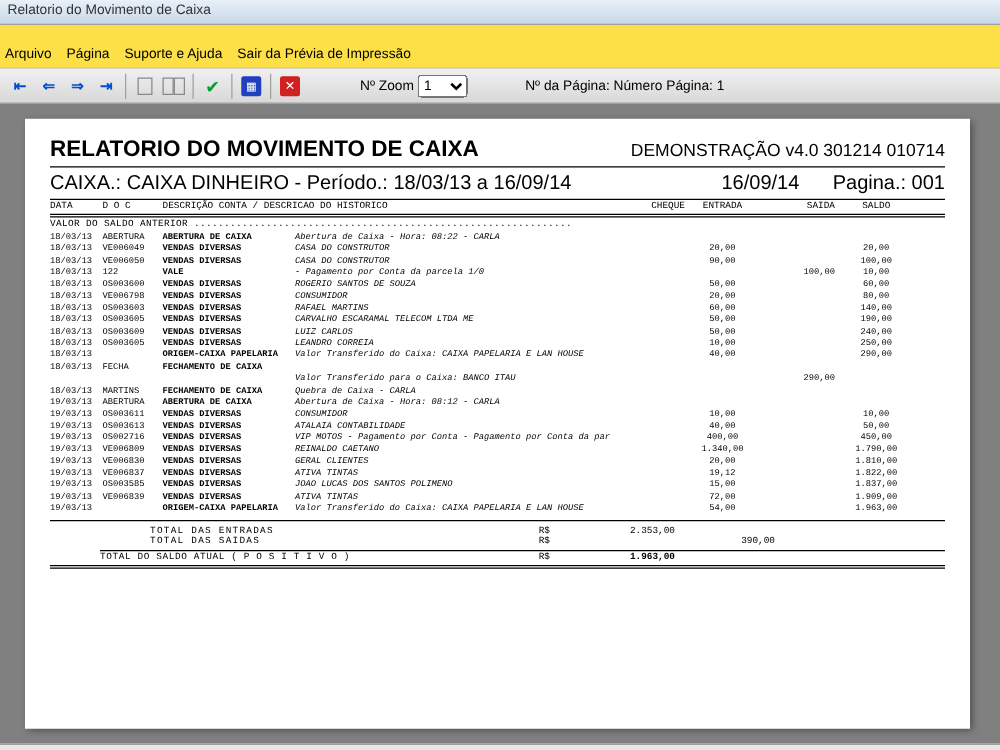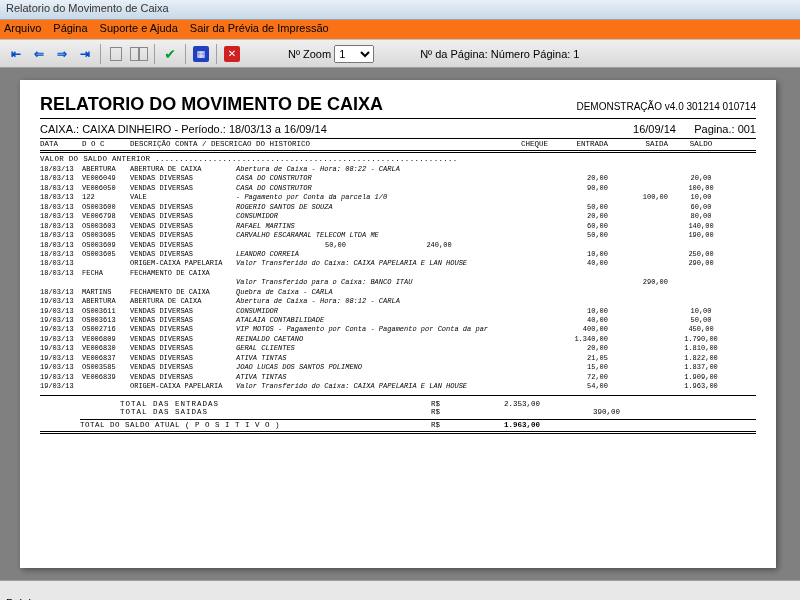--- a/index.html
+++ b/index.html
@@ -1,42 +1,42 @@
 <!DOCTYPE html>
 <html><head>
 <meta charset="utf-8">
 <style>
 * { margin: 0; padding: 0; box-sizing: border-box; }
 body { font-family: Tahoma, Arial, sans-serif; font-size: 11px; background: #d4d0c8; overflow: hidden; width: 800px; height: 600px; }
 .titlebar { background: linear-gradient(to bottom, #e8f0f8, #c8d8e8); height: 20px; padding: 2px 6px; font-size: 11px; color: #333; border-bottom: 1px solid #a0a0a0; }
-.menubar { background: #f97316; height: 20px; padding: 2px 4px; font-size: 11px; border-bottom: 1px solid #c0c0c0; display: flex; gap: 12px; }
+.menubar { background: #fde047; height: 20px; padding: 17px 4px; font-size: 11px; border-bottom: 1px solid #c0c0c0; display: flex; gap: 12px; }
 .menubar span { cursor: pointer; }
 .toolbar { background: linear-gradient(to bottom, #f0f0f0, #d8d8d8); height: 28px; padding: 2px 6px; border-bottom: 1px solid #a0a0a0; display: flex; align-items: center; gap: 3px; font-size: 11px; }
 .tbtn { width: 20px; height: 20px; display: inline-flex; align-items: center; justify-content: center; border: 1px solid transparent; cursor: pointer; border-radius: 2px; }
 .arrow-blue { color: #0050d0; font-size: 12px; font-weight: bold; }
 .sep { width: 1px; height: 20px; background: #a0a0a0; margin: 0 2px; }
 .page-icon { color: #888; border: 1px solid #888; width: 12px; height: 14px; font-size: 8px; display: inline-block; }
 .zoom-select { font-size: 11px; height: 18px; width: 40px; }
 .content-area { background: #808080; height: 512px; padding: 12px 20px; overflow: auto; }
 .paper { background: #fff; width: 756px; height: 488px; padding: 14px 20px; box-shadow: 2px 2px 6px rgba(0,0,0,0.4); font-family: 'Courier New', monospace; font-size: 8px; color: #000; position: relative; }
 .statusbar { background: #e8e8e8; height: 20px; padding: 16px 6px; font-size: 11px; border-top: 1px solid #a0a0a0; }
 .rpt-title { font-family: Arial, sans-serif; font-size: 18px; font-weight: bold; }
 .rpt-header-row { display: flex; justify-content: space-between; align-items: baseline; }
-.rpt-demo { font-family: Arial, sans-serif; font-size: 10px; text-align: center; }
-.rpt-sub { font-family: Arial, sans-serif; font-size: 11px; margin-top: 4px; display: flex; justify-content: space-between; }
+.rpt-demo { font-family: Arial, sans-serif; font-size: 14px; text-align: center; }
+.rpt-sub { font-family: Arial, sans-serif; font-size: 16px; margin-top: 4px; display: flex; justify-content: space-between; }
 .thin-line { border-top: 1px solid #000; margin: 3px 0 1px; }
 .dbl-line { border-top: 3px double #000; margin: 2px 0; }
 .col-head { display: flex; font-size: 7.5px; font-weight: normal; gap: 0; }
 .row { display: flex; font-size: 7px; line-height: 1.35; white-space: nowrap; }
 .c-date { width: 42px; }
 .c-doc { width: 48px; }
-.c-desc1 { width: 106px; }
+.c-desc1 { width: 106px; font-weight: bold; }
 .c-desc2 { width: 262px; font-style: italic; }
 .c-cheque { width: 50px; text-align: right; }
-.c-entrada { width: 60px; text-align: right; }
+.c-entrada { width: 60px; text-align: center; }
 .c-saida { width: 60px; text-align: right; }
 .c-saldo { width: 66px; text-align: center; }
 .saldo-ant { font-size: 7.5px; margin: 2px 0; letter-spacing: 0.3px; }
 .totals { margin-top: 4px; font-size: 7.5px; }
 .totals .trow { display: flex; }
 .t-label { width: 280px; padding-left: 80px; letter-spacing: 1px; }
 .t-cur { width: 120px; text-align: right; }
 .t-val { width: 100px; text-align: right; }
 .t-val2 { width: 80px; text-align: right; }
 .red-x { background: #d02020; color: #fff; width: 16px; height: 16px; font-size: 10px; border-radius: 2px; display: flex; align-items: center; justify-content: center; }
@@ -192,20 +192,21 @@
           <span class="c-desc2">CARVALHO ESCARAMAL TELECOM LTDA ME</span>
           <span class="c-cheque"></span>
           <span class="c-entrada">50,00</span>
           <span class="c-saida"></span>
           <span class="c-saldo">190,00</span>
         </div>
         <div class="row">
           <span class="c-date">18/03/13</span>
           <span class="c-doc">OS003609</span>
           <span class="c-desc1">VENDAS DIVERSAS</span>
+          <span class="c-desc2">LUIZ CARLOS</span>
           <span class="c-cheque"></span>
           <span class="c-entrada">50,00</span>
           <span class="c-saida"></span>
           <span class="c-saldo">240,00</span>
         </div>
         <div class="row">
           <span class="c-date">18/03/13</span>
           <span class="c-doc">OS003605</span>
           <span class="c-desc1">VENDAS DIVERSAS</span>
           <span class="c-desc2">LEANDRO CORREIA</span>
@@ -312,21 +313,21 @@
           <span class="c-entrada">20,00</span>
           <span class="c-saida"></span>
           <span class="c-saldo">1.810,00</span>
         </div>
         <div class="row">
           <span class="c-date">19/03/13</span>
           <span class="c-doc">VE006837</span>
           <span class="c-desc1">VENDAS DIVERSAS</span>
           <span class="c-desc2">ATIVA TINTAS</span>
           <span class="c-cheque"></span>
-          <span class="c-entrada">21,05</span>
+          <span class="c-entrada">19,12</span>
           <span class="c-saida"></span>
           <span class="c-saldo">1.822,00</span>
         </div>
         <div class="row">
           <span class="c-date">19/03/13</span>
           <span class="c-doc">OS003585</span>
           <span class="c-desc1">VENDAS DIVERSAS</span>
           <span class="c-desc2">JOAO LUCAS DOS SANTOS POLIMENO</span>
           <span class="c-cheque"></span>
           <span class="c-entrada">15,00</span>

